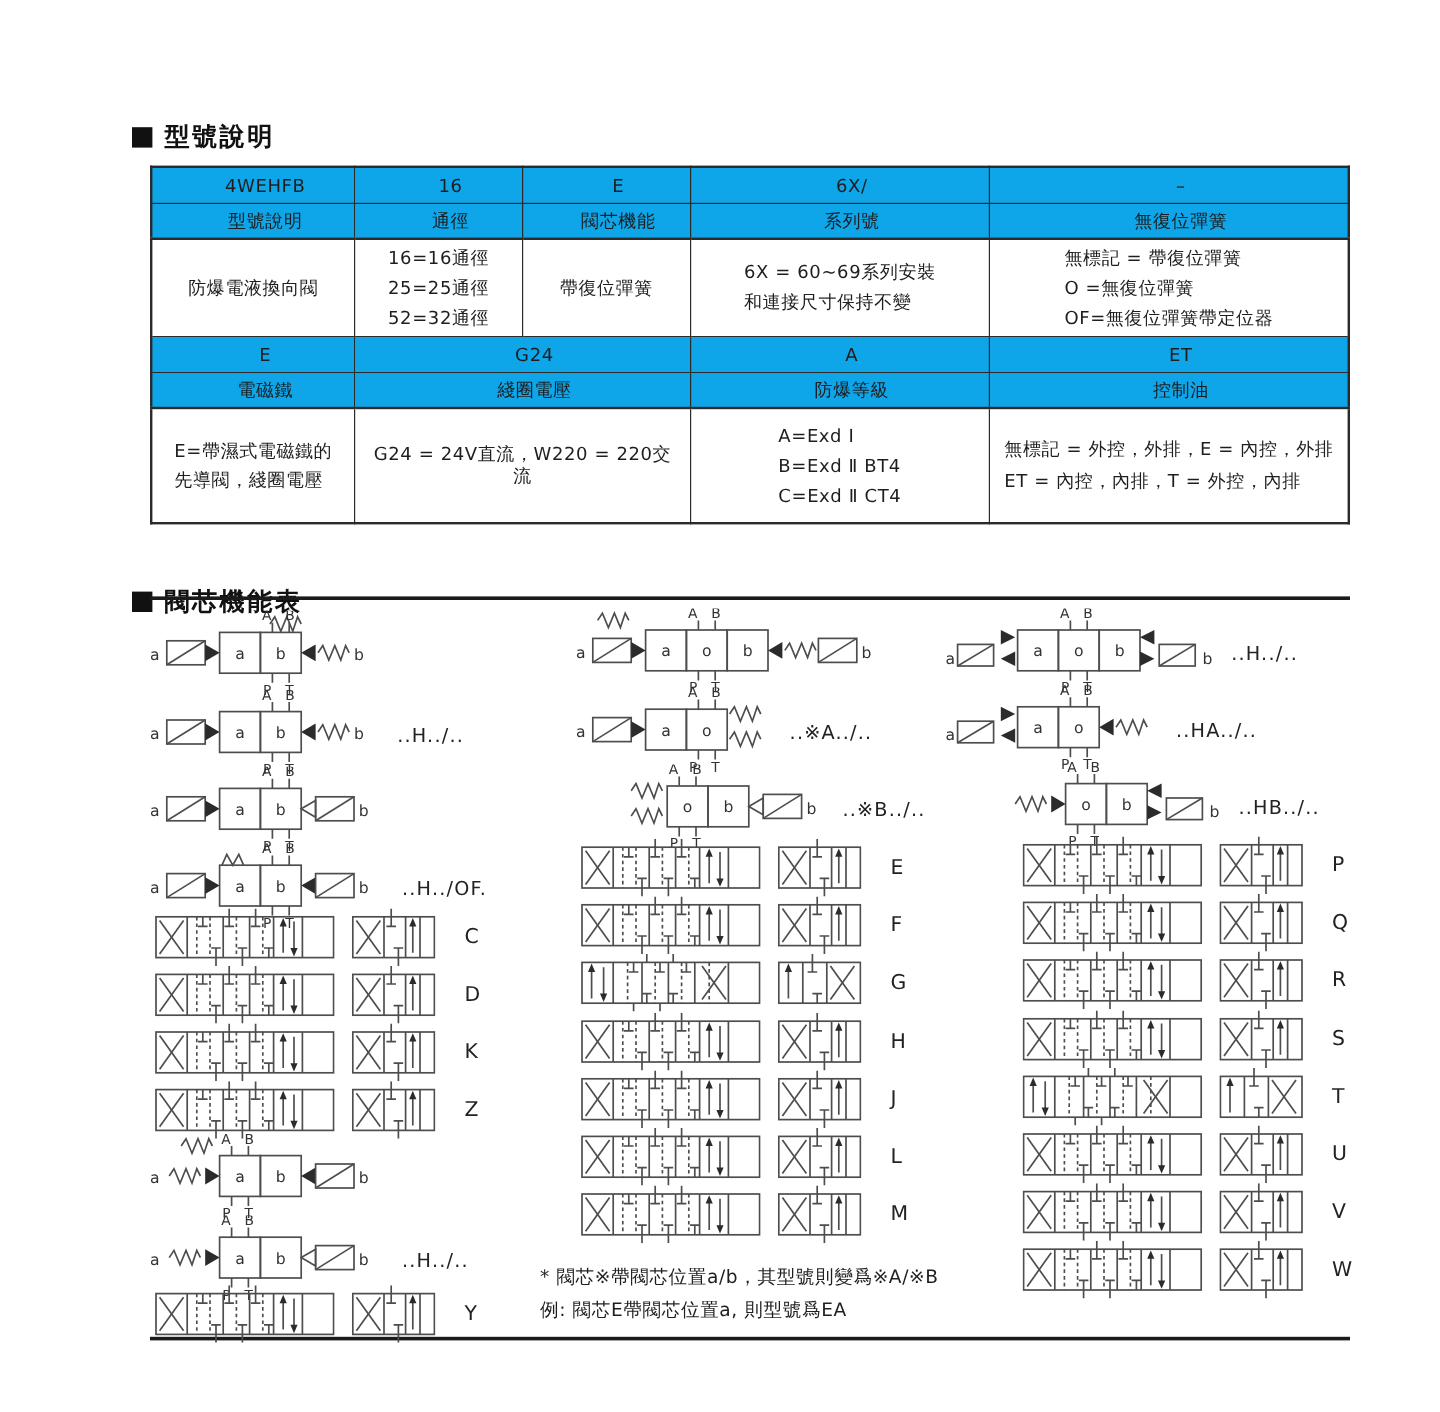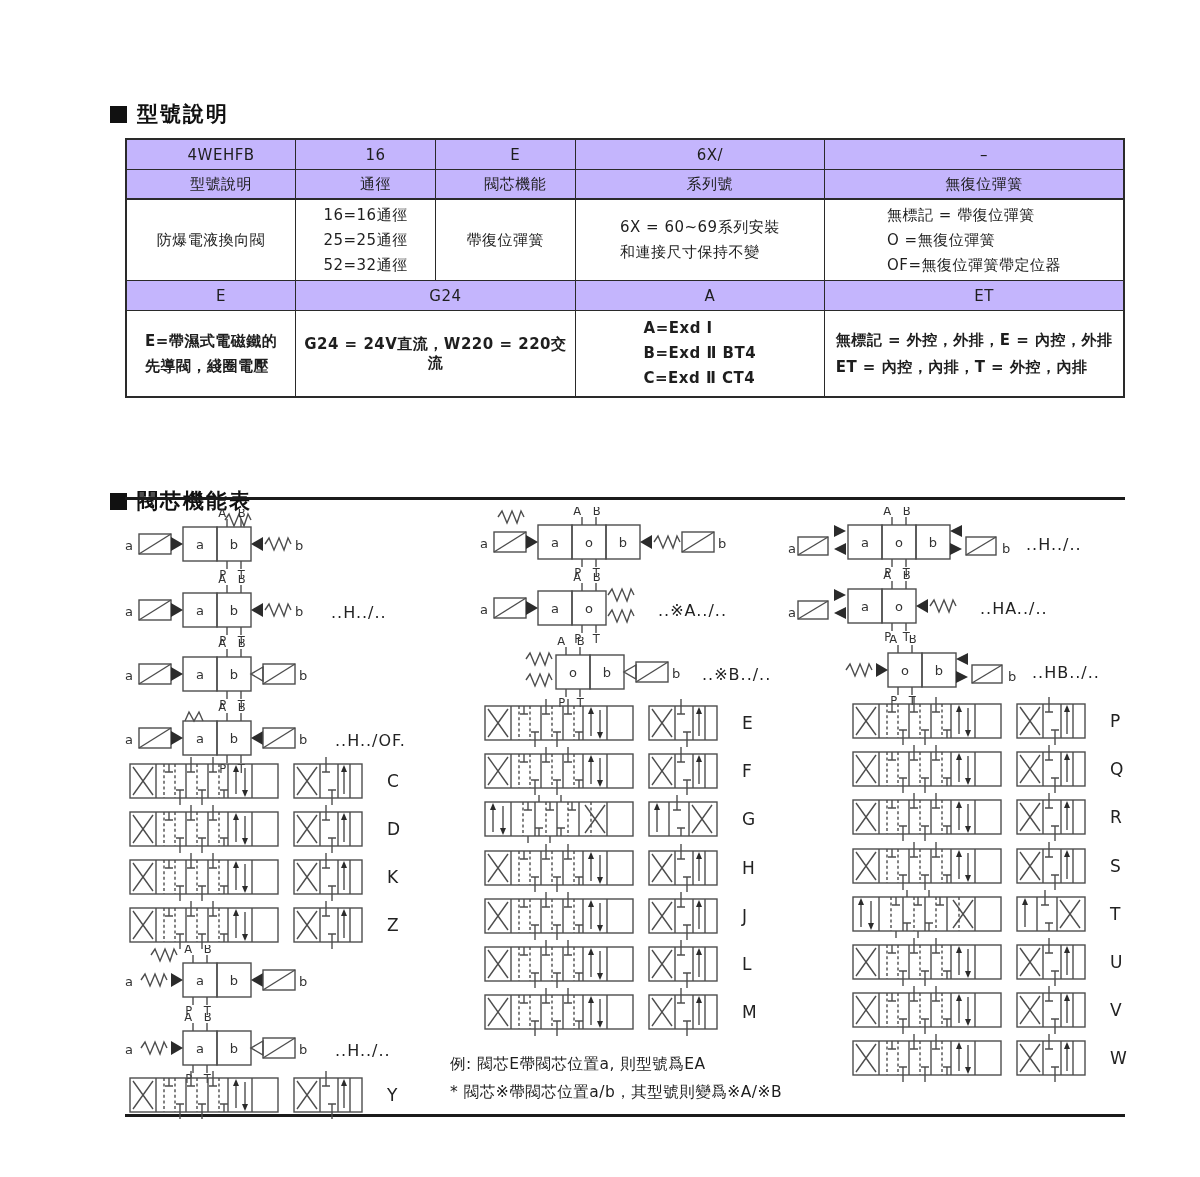--- a/index.html
+++ b/index.html
@@ -8,21 +8,21 @@
   
   .sec-title{position:absolute;left:90px;display:flex;align-items:center;
              font-size:21px;font-weight:bold;letter-spacing:2px;color:#111;}
   .sq{width:17px;height:17px;background:#111;margin-right:10px;flex:none;}
   
   .model-table{position:absolute;left:105px;top:138px;width:1000px;
                border-collapse:collapse;table-layout:fixed;
                border:2px solid #2a2a2a;font-size:15px;}
   .model-table td{border:1px solid #2a2a2a;text-align:center;vertical-align:middle;
                   padding:3px 8px;color:#1e1e1e;letter-spacing:0.5px;}
-  tr.gray td{background:#c4b5fd;padding-left:28px;}
+  tr.gray td{background:#0ea5e9;padding-left:28px;}
   tr.sep td{border-bottom-width:2px;}
   tr.rcode td{height:23px;}
   tr.rhead td{height:22px;}
   .lines{display:inline-block;text-align:left;line-height:1.65;}
   .linesc{display:inline-block;text-align:left;line-height:1.8;}
   
   .rule{position:absolute;left:105px;width:1000px;height:3px;background:#1b1b1b;}
   
   .dcol{position:absolute;top:505px;}
   .pitem{position:absolute;display:flex;align-items:center;}
@@ -254,21 +254,27 @@
         <div>無標記 = 帶復位彈簧</div>
         <div>O =無復位彈簧</div>
         <div>OF=無復位彈簧帶定位器</div></span></td>
     </tr>
     <tr class="gray rcode">
       <td>E</td>
       <td colspan="2">G24</td>
       <td>A</td>
       <td>ET</td>
     </tr>
-    <tr style="height:86px;font-weight:bold;">
+    <tr class="gray rhead sep">
+      <td>電磁鐵</td>
+      <td colspan="2">綫圈電壓</td>
+      <td>防爆等級</td>
+      <td>控制油</td>
+    </tr>
+    <tr style="height:96px;">
       <td><span class="lines">
         <div>E=帶濕式電磁鐵的</div>
         <div>先導閥，綫圈電壓</div></span></td>
       <td colspan="2"><span>G24 = 24V直流，W220 = 220交流</span></td>
       <td><span class="lines">
         <div>A=Exd Ⅰ</div>
         <div>B=Exd Ⅱ BT4</div>
         <div>C=Exd Ⅱ CT4</div></span></td>
       <td><span class="linesc">
         <div>無標記 = 外控，外排，E = 內控，外排</div>
@@ -663,17 +669,17 @@
           <use href="#slong"></use>
         </svg>
       <svg width="70" height="48">
           <use href="#sshort"></use>
         </svg>
       <span class="sletter">W</span>
     </div>
   </div>
 
   <div class="note">
+    <div>* 閥芯※帶閥芯位置a/b，其型號則變爲※A/※B</div>
     <div>例: 閥芯E帶閥芯位置a, 則型號爲EA</div>
-    <div>* 閥芯※帶閥芯位置a/b，其型號則變爲※A/※B</div>
   </div>
 
 </div>
 
 </body></html>

